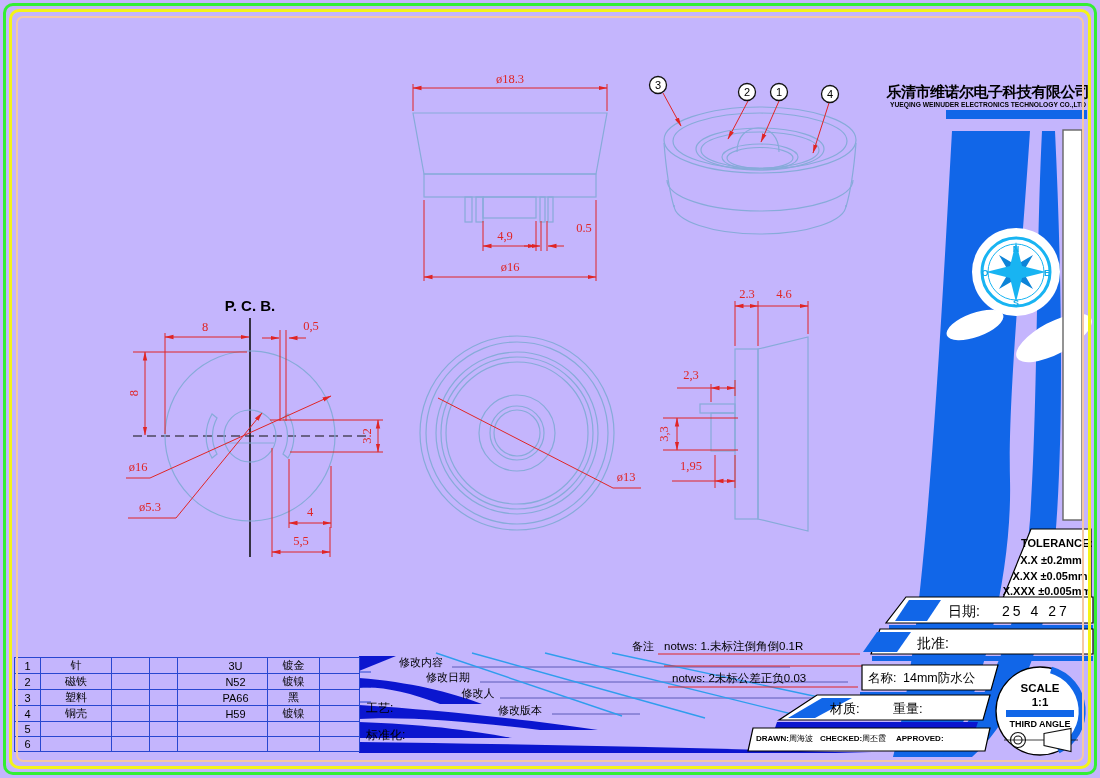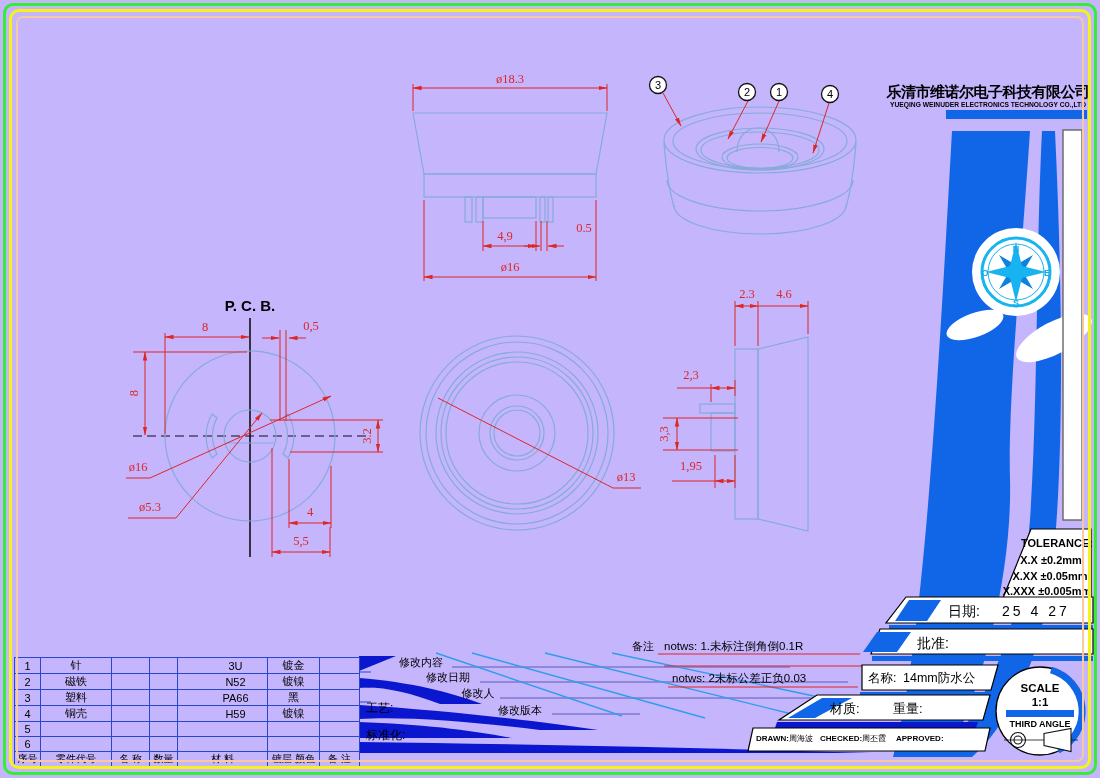--- a/index.html
+++ b/index.html
@@ -371,29 +371,20 @@
   </tr>
   <tr>
     <td>6</td>
     <td></td>
     <td></td>
     <td></td>
     <td class="ml"></td>
     <td></td>
     <td></td>
   </tr>
-  <tr class="h">
-    <td>序号</td>
-    <td>零件代号</td>
-    <td>名 称</td>
-    <td>数量</td>
-    <td>材 料</td>
-    <td>镀层.颜色</td>
-    <td>备 注</td>
-  </tr>
 </tbody>
     </table>
 
 <div class="bframe" id="bf-green"></div>
 <div class="bframe" id="bf-yellow"></div>
 <div class="bframe" id="bf-peach"></div>
 
 </div>
 
 </body></html>

